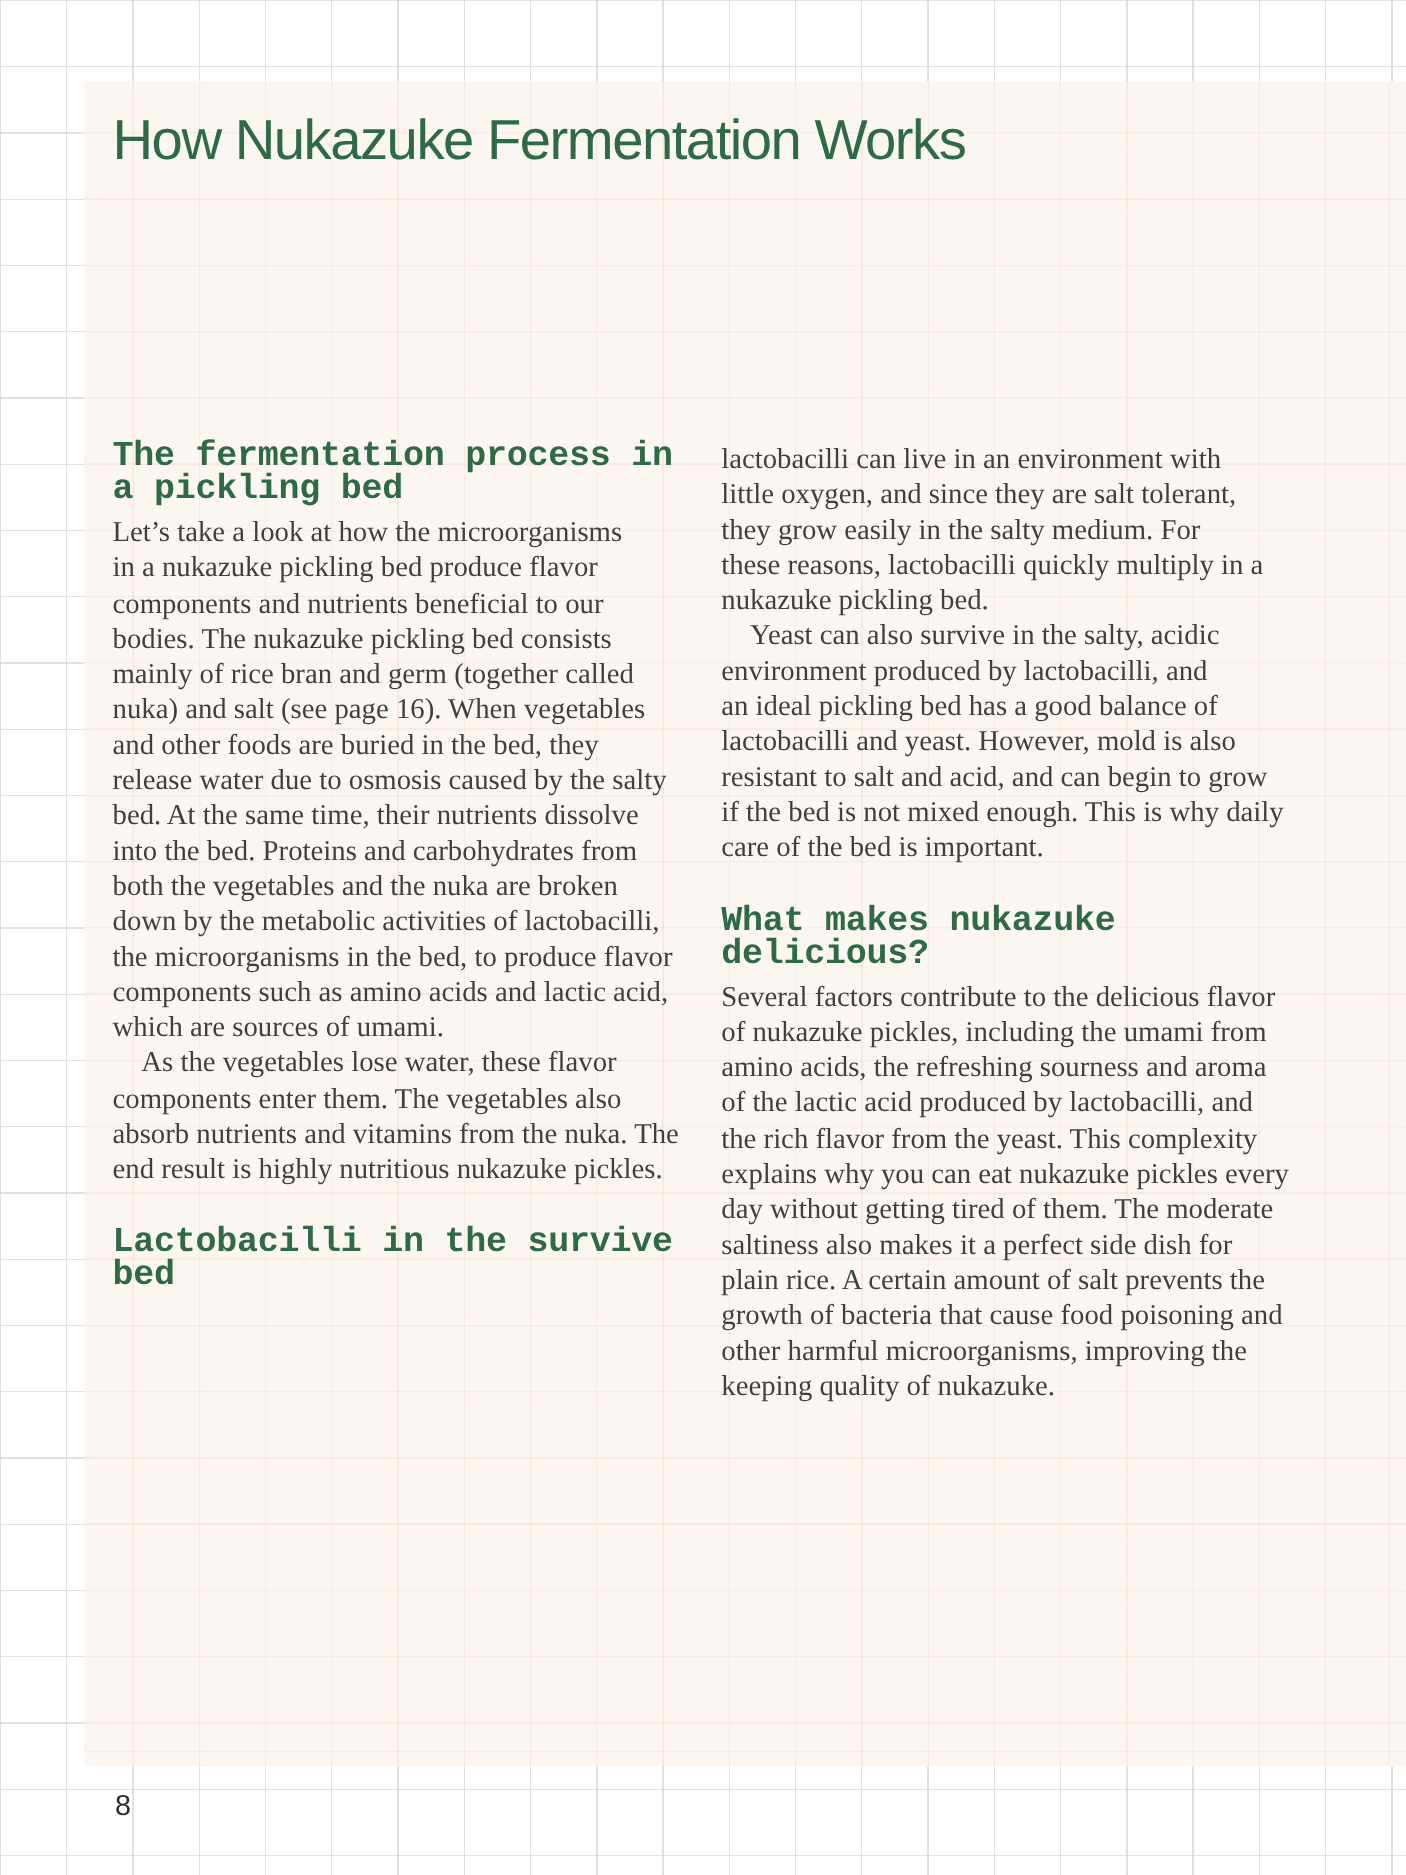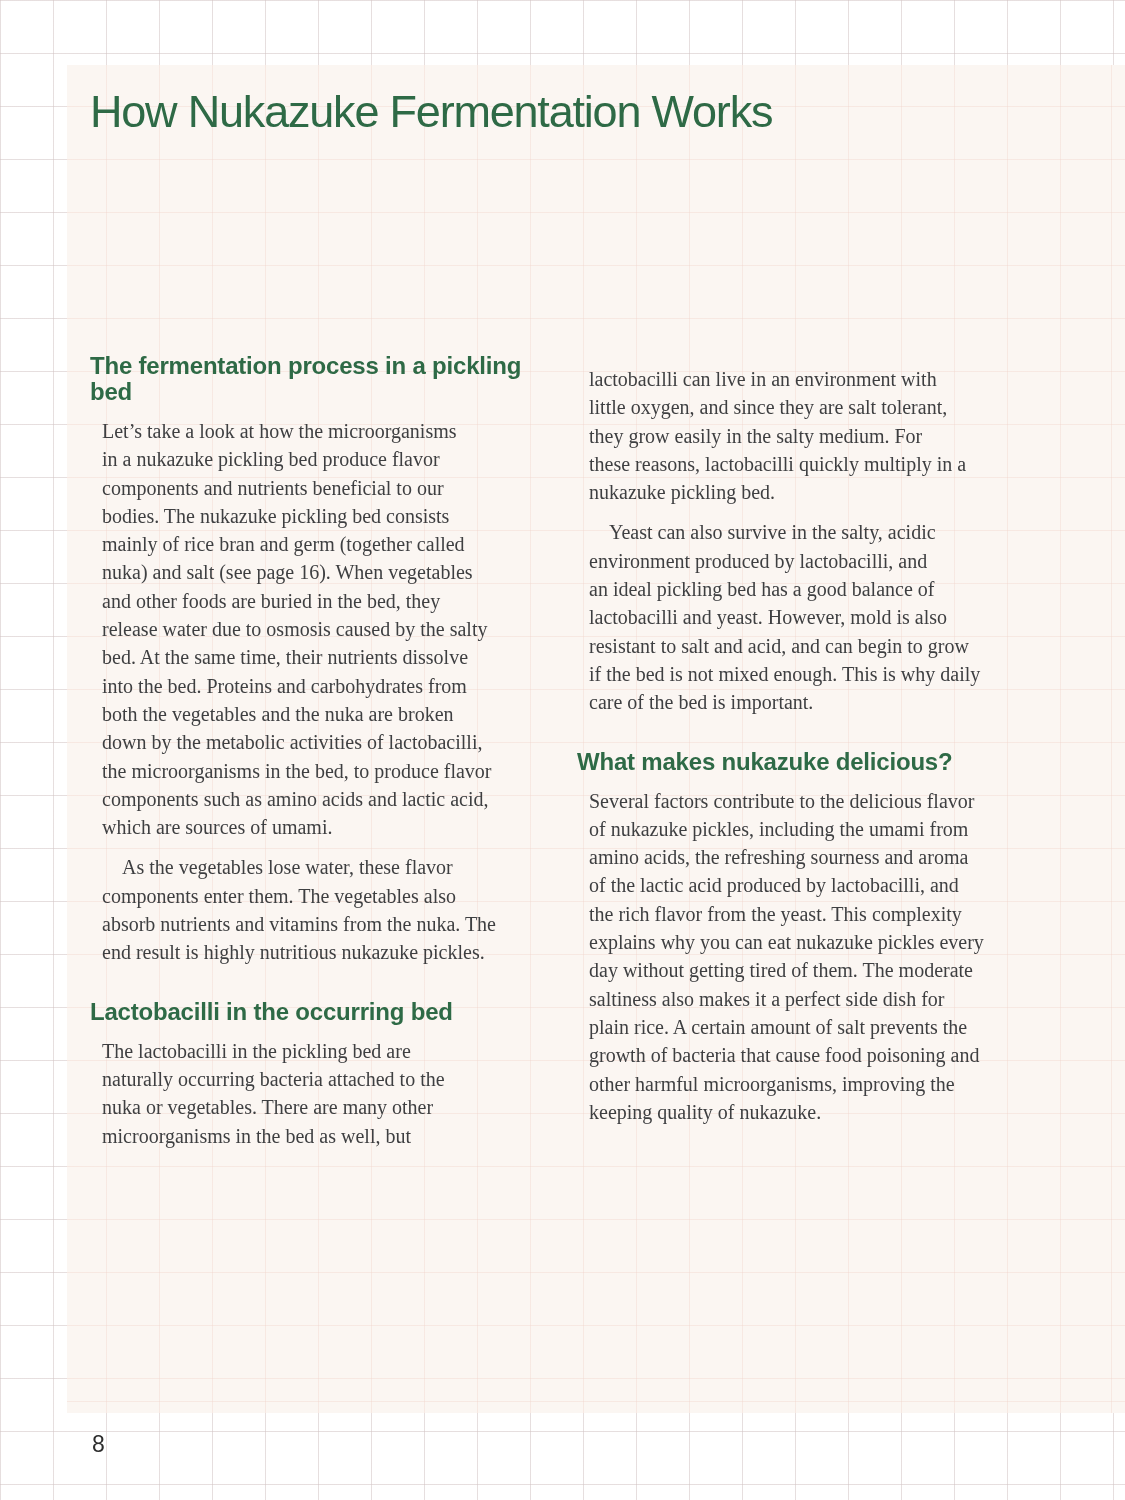--- a/index.html
+++ b/index.html
@@ -51,32 +51,32 @@
     left: 23px;
     top: 288px;
     right: 82px;
     display: flex;
     gap: 31px;
   }
   .col-left  { width: 456px; flex: none; }
   .col-right { flex: 1; min-width: 0; }
   .section-heading {
     margin: 0 0 7px 0;
-    font-family: Liberation Sans, sans-serif;
-    font-size: 24px;
+    font-family: Liberation Mono, monospace;
+    font-size: 28px;
     font-weight: 700;
     line-height: 26px;
     letter-spacing: -0.2px;
     color: #2e6a46;
   }
   .section-heading.mid { margin-top: 32px; }
   .para {
-    margin: 12px;
+    margin: 0;
     font-family: "Liberation Serif", serif;
-    font-size: 20px;
+    font-size: 23px;
     line-height: 28.3px;
     color: #3e3f41;
     white-space: pre-line;
   }
   .page-number {
     position: absolute;
     left: 92px;
     top: 1431px;
     font-family: "Liberation Sans", sans-serif;
     font-size: 23px;
@@ -106,25 +106,21 @@
 into the bed. Proteins and carbohydrates from
 both the vegetables and the nuka are broken
 down by the metabolic activities of lactobacilli,
 the microorganisms in the bed, to produce flavor
 components such as amino acids and lactic acid,
 which are sources of umami.</p>
         <p class="para"> As the vegetables lose water, these flavor
 components enter them. The vegetables also
 absorb nutrients and vitamins from the nuka. The
 end result is highly nutritious nukazuke pickles.</p>
-        <h2 class="section-heading mid">Lactobacilli in the occurring bed</h2>
-        <p class="para">The lactobacilli in the pickling bed are
-naturally occurring bacteria attached to the
-nuka or vegetables. There are many other
-microorganisms in the bed as well, but</p>
+        <h2 class="section-heading mid">Lactobacilli in the survive bed</h2>
       </section>
 
       <section class="col-right">
         <p class="para">lactobacilli can live in an environment with
 little oxygen, and since they are salt tolerant,
 they grow easily in the salty medium. For
 these reasons, lactobacilli quickly multiply in a
 nukazuke pickling bed.</p>
         <p class="para"> Yeast can also survive in the salty, acidic
 environment produced by lactobacilli, and

